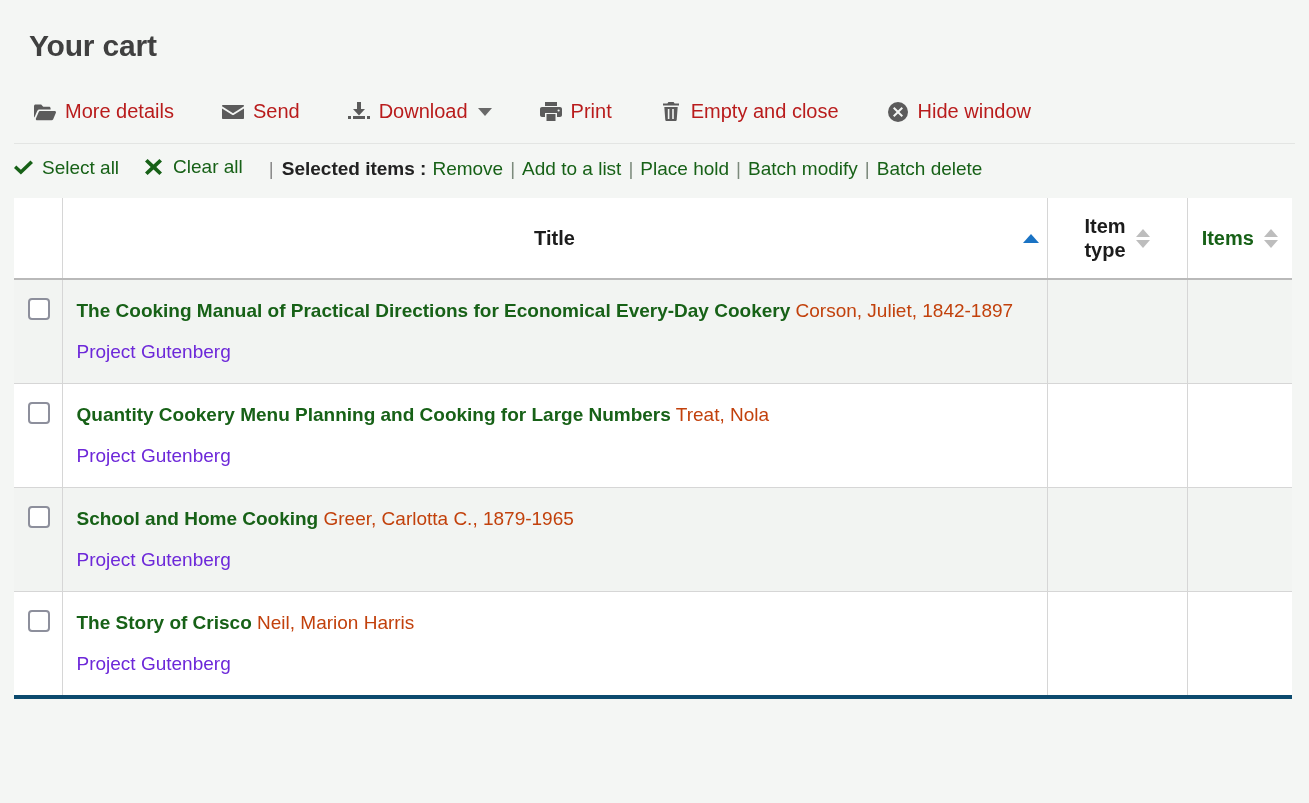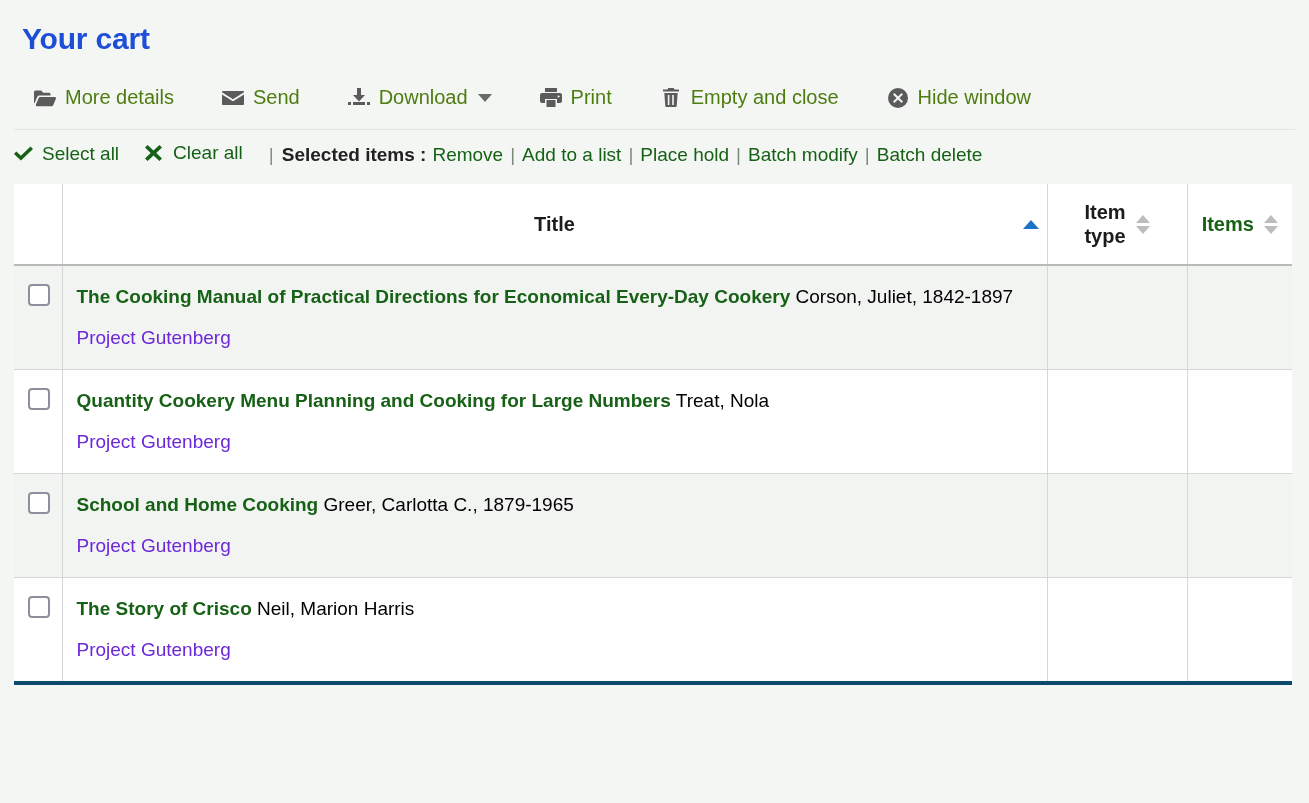--- a/index.html
+++ b/index.html
@@ -13,37 +13,37 @@
     overflow: hidden;
     font-family: "Liberation Sans", sans-serif;
     color: #333333;
     -webkit-font-smoothing: antialiased;
   }
 
   
   #page-title {
     font-size: 30px;
     font-weight: bold;
-    color: #1d4ed8;
-    margin: 8px;
+    color: #404040;
+    margin: 15px;
     padding: 14px 0 0 14px;
     letter-spacing: -0.2px;
   }
 
   
   #toolbar {
     display: flex;
     align-items: center;
     padding: 18px 0 0 34px;
     gap: 0px;
   }
   .toolbar-btn {
     display: inline-flex;
     align-items: center;
-    color: #4d7c0f;
+    color: #b91c1c;
     font-size: 20px;
     text-decoration: none;
     padding: 4px 0;
     margin-right: 48px;
     white-space: nowrap;
     cursor: pointer;
   }
   .toolbar-btn .tb-icon {
     display: inline-flex;
     align-items: center;
@@ -231,21 +231,21 @@
     font-size: 19px;
     line-height: 1.42;
     color: #3b3b3b;
   }
   .biblio-title {
     color: #176117;
     font-weight: bold;
     text-decoration: none;
     cursor: pointer;
   }
-  .biblio-author { color: #000000; }
+  .biblio-author { color: #c2410c; }
   .biblio-source {
     margin-top: 16px;
     font-size: 19px;
     color: #6d28d9;
   }
   td.cell-itemtype, td.cell-items { height: 100%; }
 </style>
 </head>
 <body>
 

